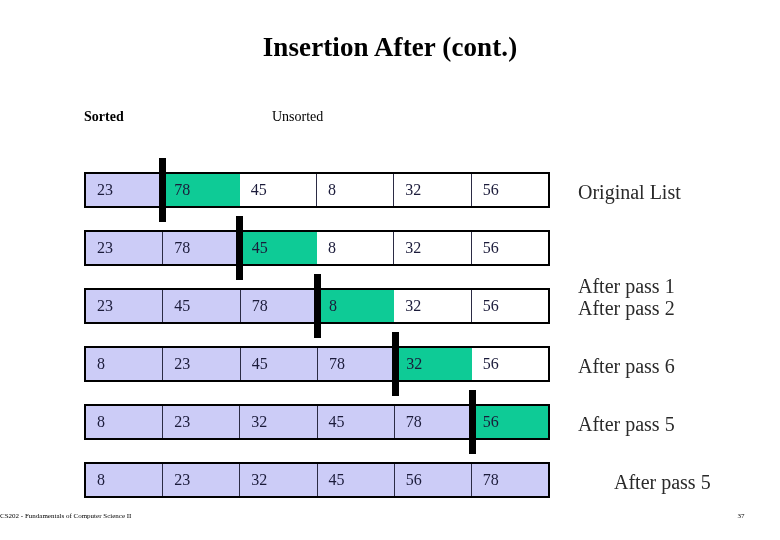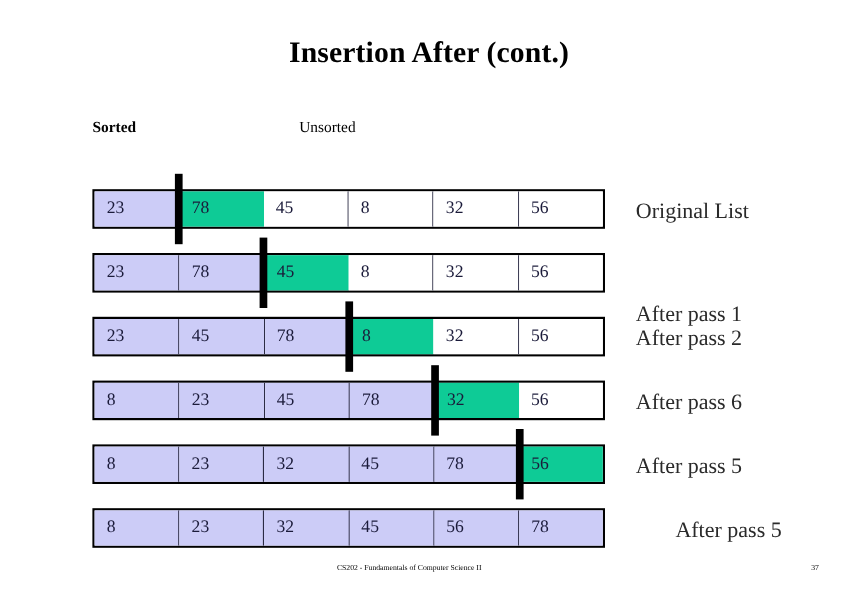--- a/index.html
+++ b/index.html
@@ -127,21 +127,21 @@
     color: #2a2a2a;
     white-space: nowrap;
   }
 
   
   #footer-text {
     position: absolute;
     left: 0;
     top: 512px;
     width: 744px;
-    text-align: center;
+    text-align: left;
     font-size: 7px;
     color: #000000;
   }
   #footer-page {
     position: absolute;
     left: 726px;
     top: 512px;
     width: 30px;
     text-align: center;
     font-size: 7px;

